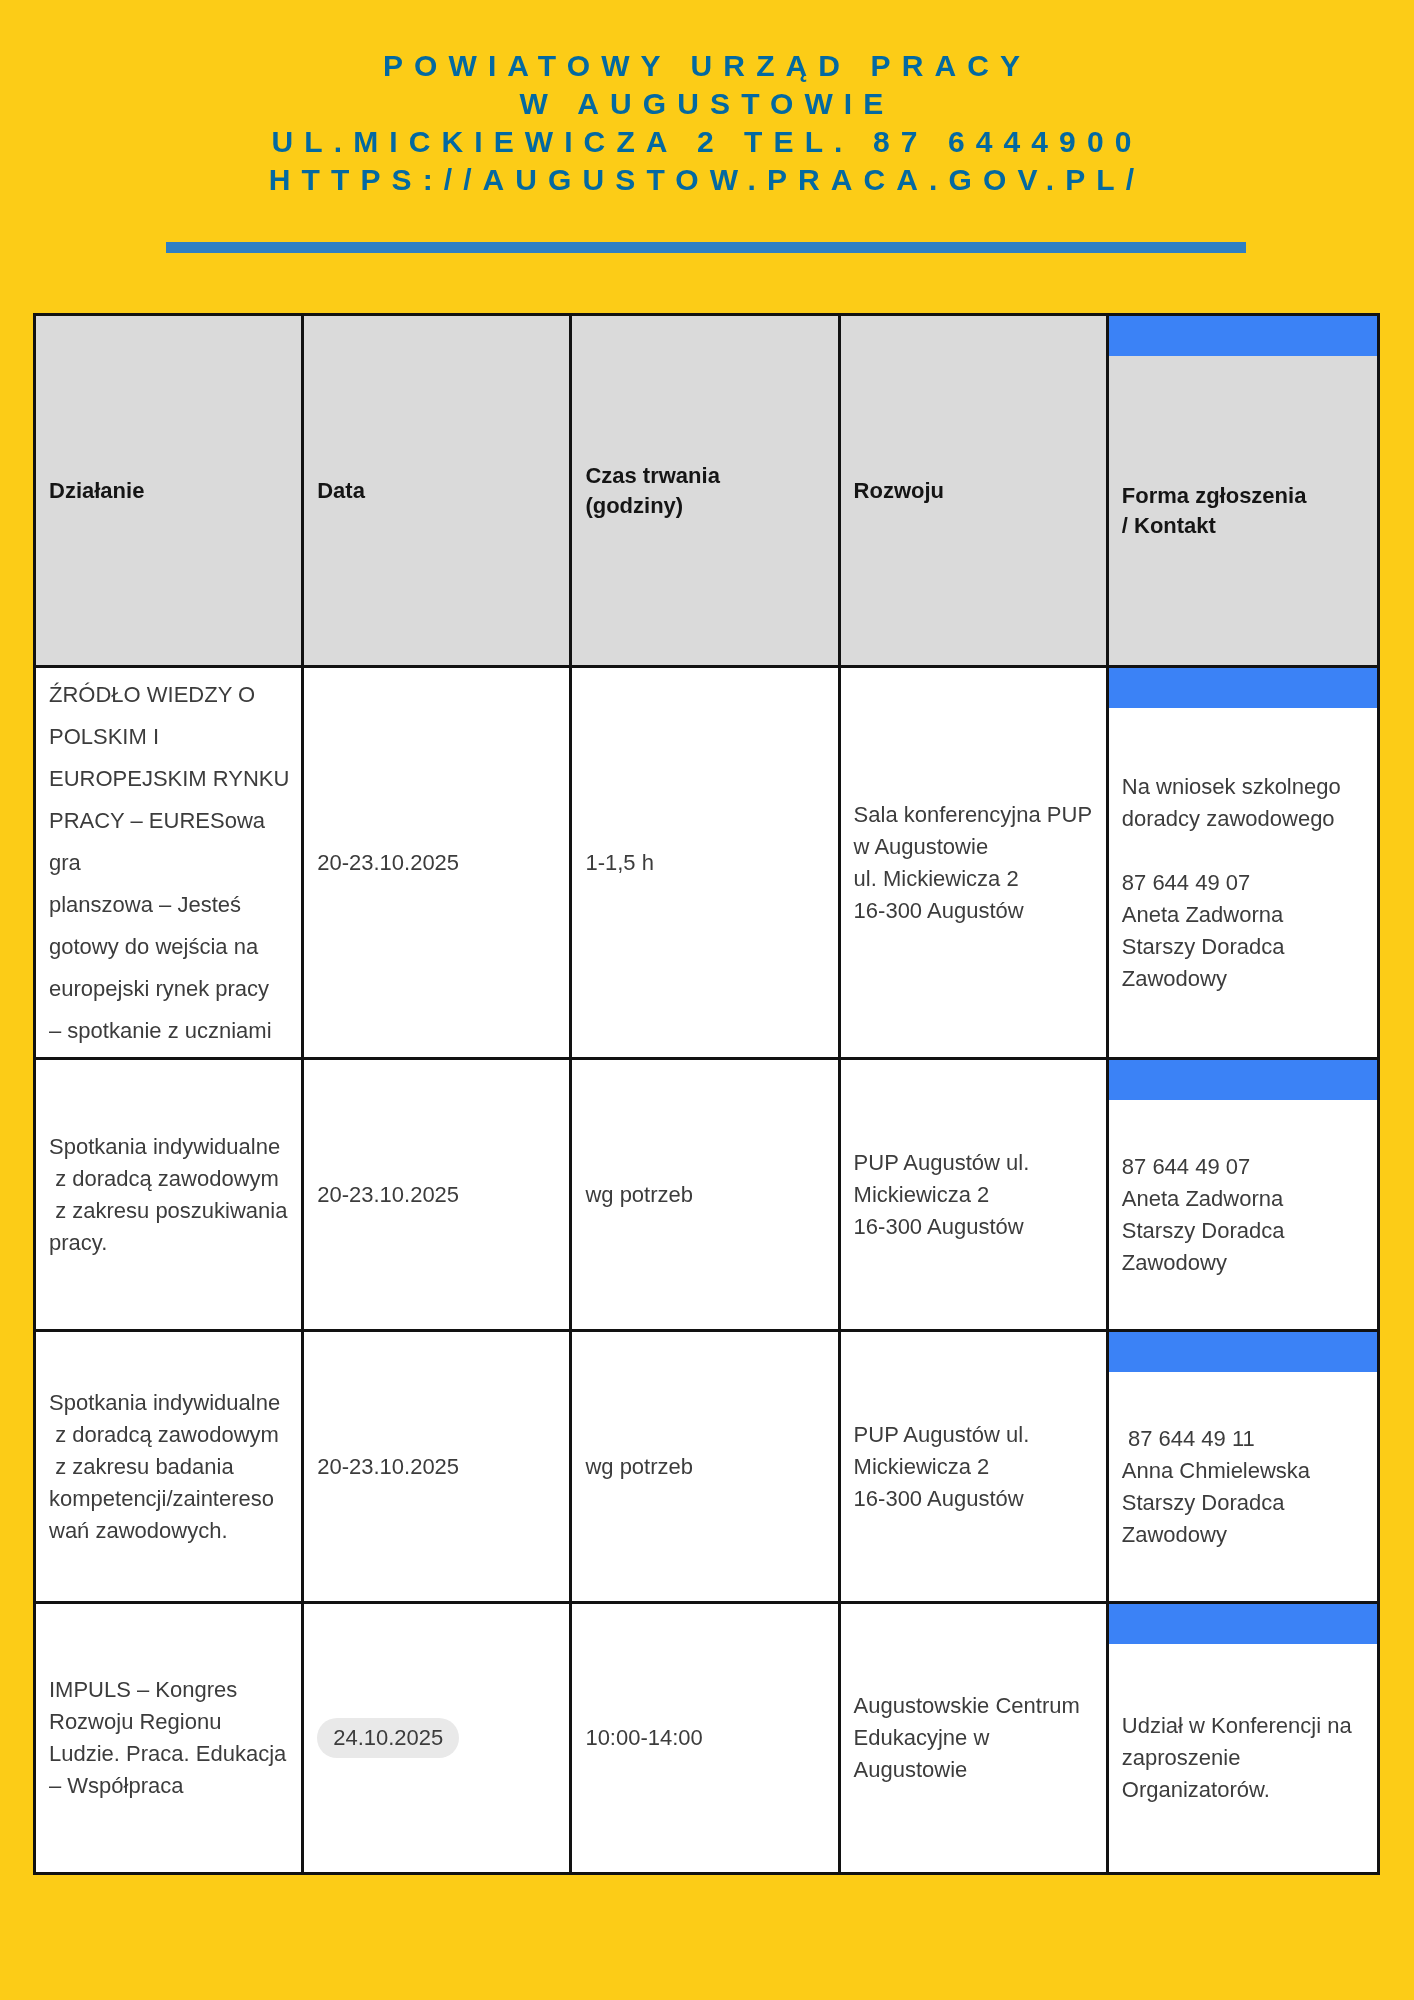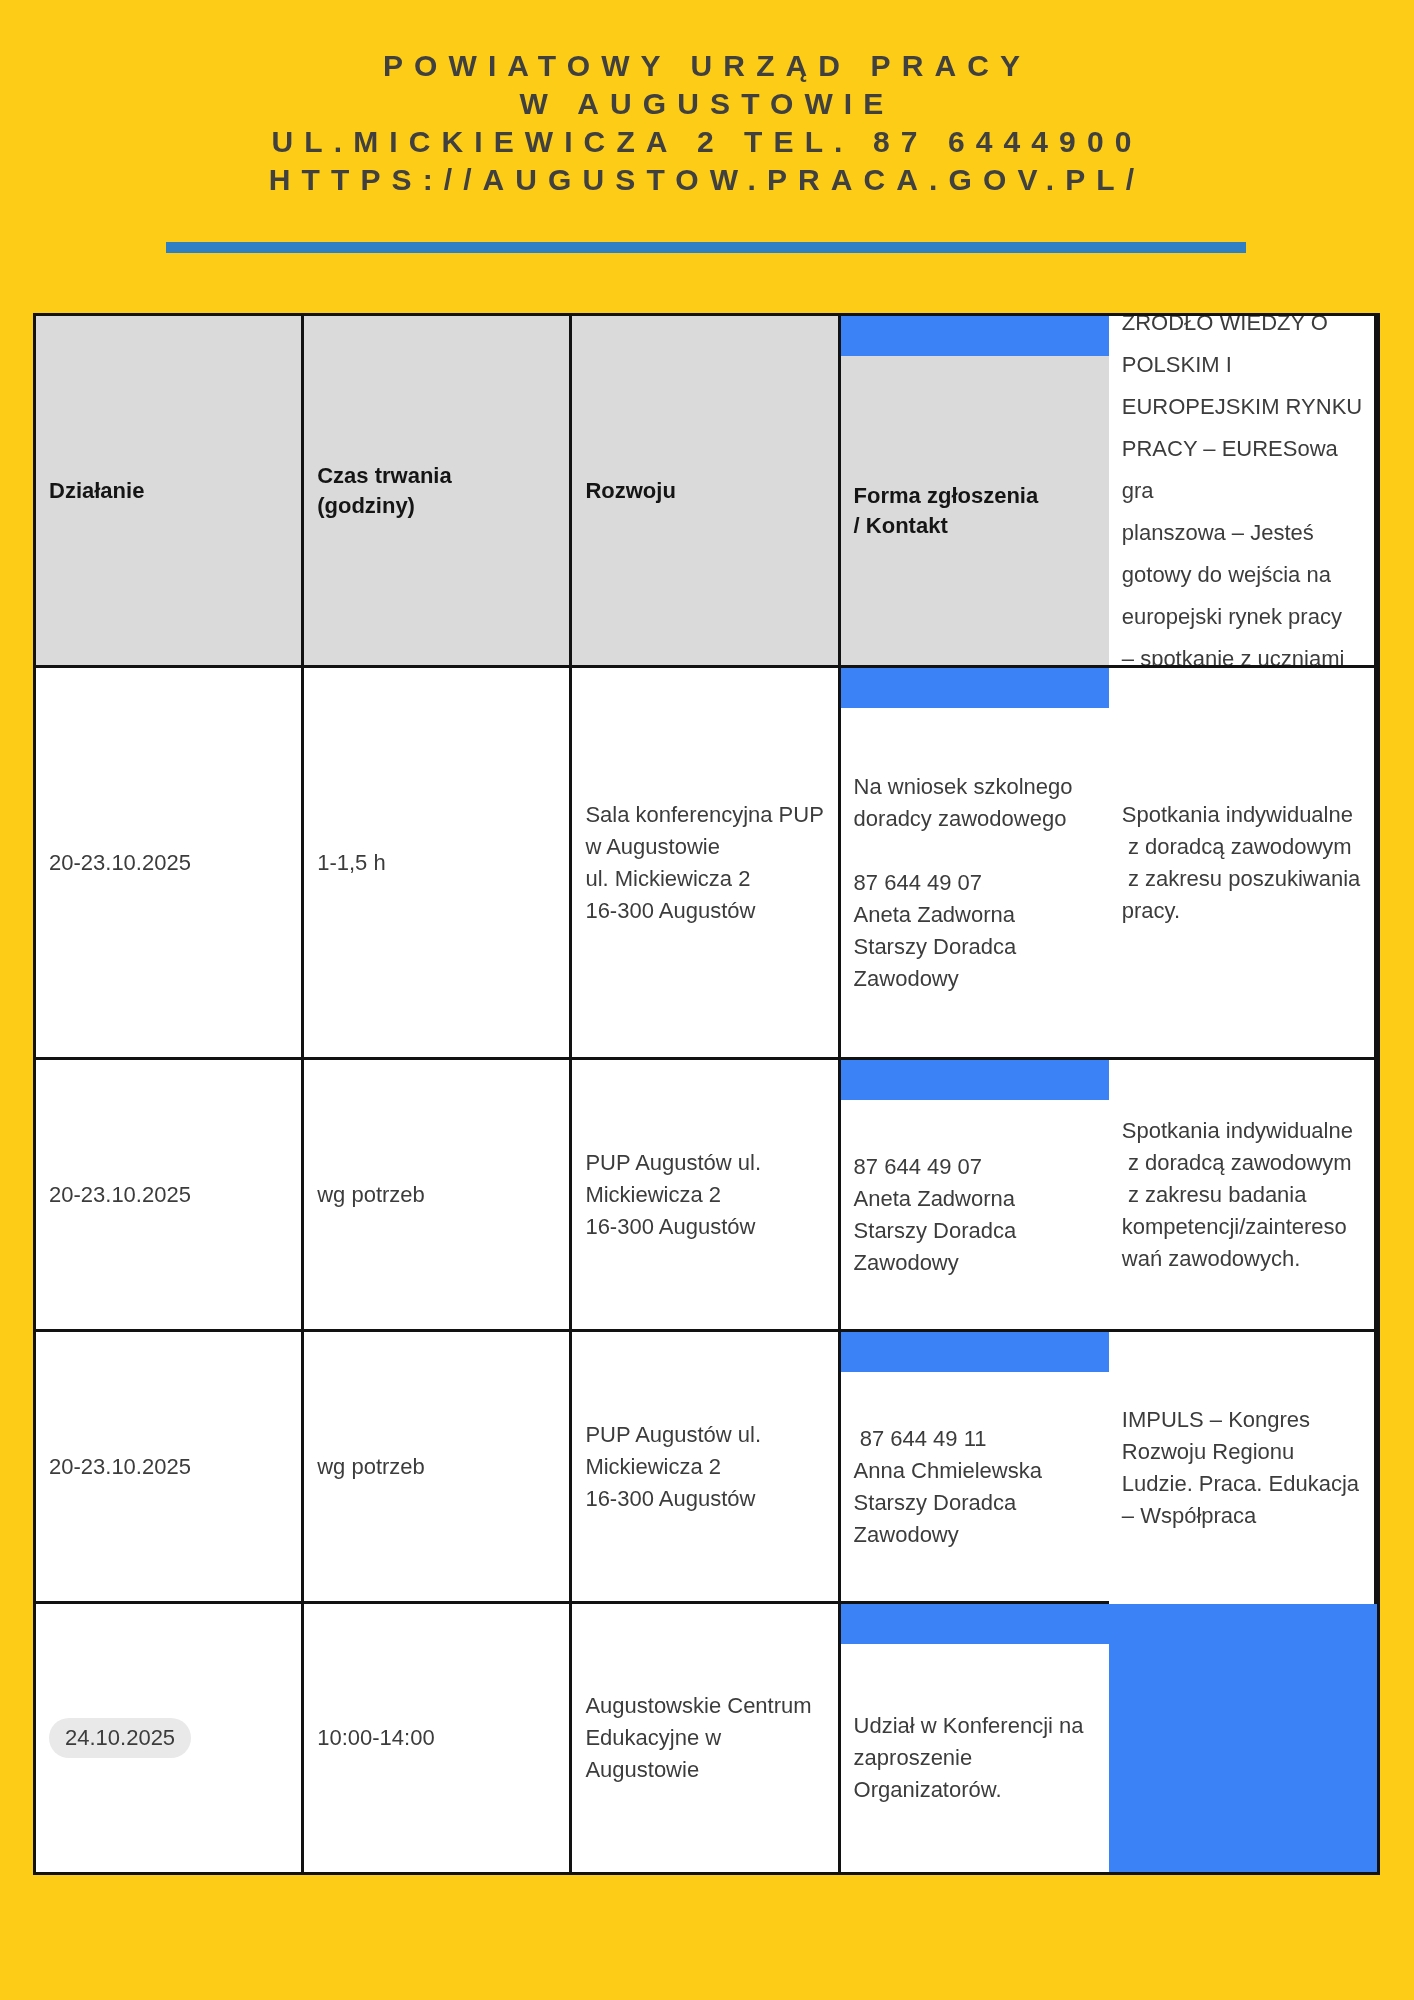--- a/index.html
+++ b/index.html
@@ -9,21 +9,21 @@
     font-family: "Liberation Sans", "DejaVu Sans", sans-serif;
     position: relative;
     overflow: hidden;
   }
   
   .header-block {
     position: absolute;
     left: 0; top: 47px;
     width: 1414px;
     text-align: center;
-    color: #404040;
+    color: #0369a1;
     font-weight: bold;
     font-size: 30px;
     line-height: 38px;
   }
   .header-line { letter-spacing: 0.37em; white-space: nowrap; }
   .divider-bar {
     position: absolute;
     left: 166px; top: 242px;
     width: 1080px; height: 11px;
     background: #2E7FC3;
@@ -83,20 +83,23 @@
   <div class="header-line">UL.MICKIEWICZA 2 TEL. 87 6444900</div>
   <div class="header-line">HTTPS://AUGUSTOW.PRACA.GOV.PL/</div>
 </div>
 
 <div class="divider-bar"></div>
 
 <div class="schedule-table">
 
   <div class="hcell">
       <span class="pre">Działanie</span>
+    </div>
+  <div class="hcell">
+      <span class="pre">Data</span>
     </div>
   <div class="hcell">
       <span class="pre">Czas trwania
 (godziny)</span>
     </div>
   <div class="hcell">
       <span class="pre">Rozwoju</span>
     </div>
   <div class="hcell last-col">
       <span class="pre">Forma zgłoszenia

